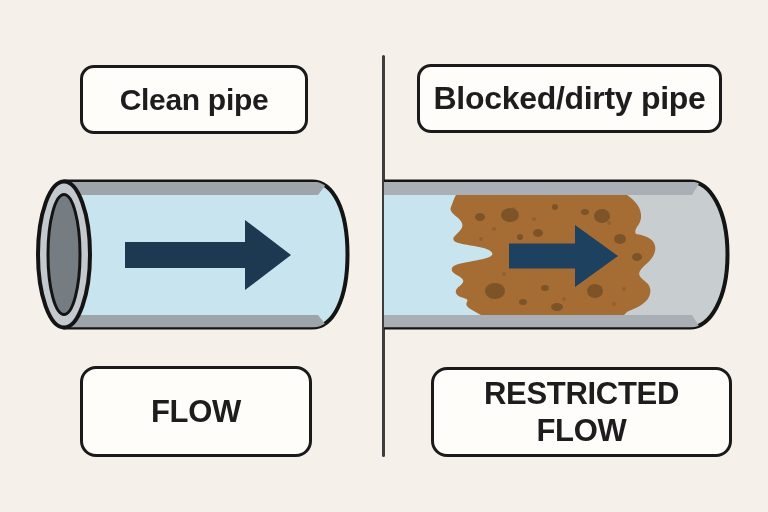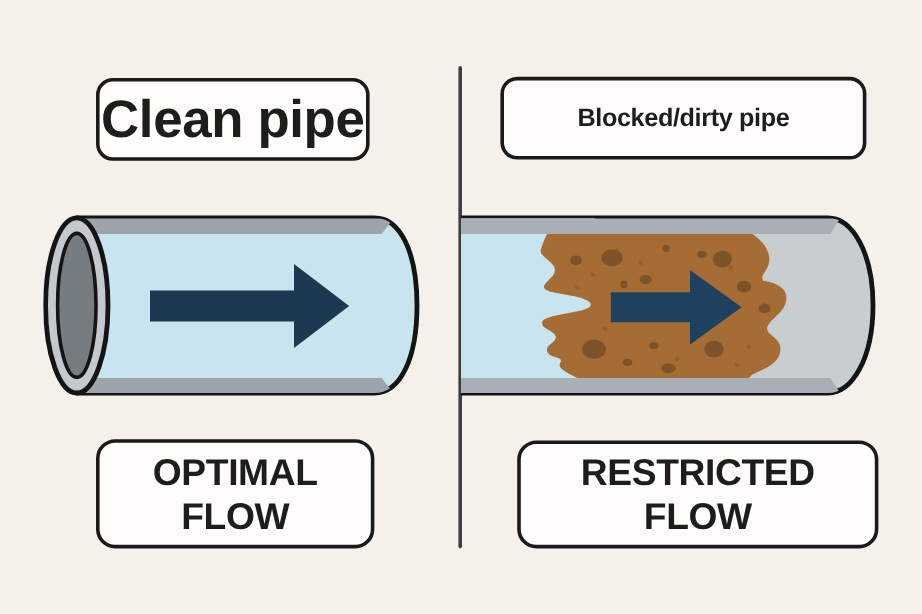--- a/index.html
+++ b/index.html
@@ -29,22 +29,22 @@
     flex-direction: column;
     align-items: center;
     justify-content: center;
     color: var(--text, #1d1d1d);
     font-weight: 700;
     letter-spacing: -0.3px;
     text-align: center;
   }
   .label-box.top-box { border-radius: 14px; font-size: 32px; }
   .label-box.bottom-box { border-radius: 16px; font-size: 31px; line-height: 37px; }
-  #lb-clean      { left: 80px;  top: 65px;  width: 228px; height: 69px; font-size: 44px; }
-  #lb-blocked    { left: 417px; top: 64px;  width: 305px; height: 69px; font-size: 21px; }
+  #lb-clean      { left: 80px;  top: 65px;  width: 228px; height: 69px; font-size: 30px; }
+  #lb-blocked    { left: 417px; top: 64px;  width: 305px; height: 69px; font-size: 32px; }
   #lb-optimal    { left: 80px;  top: 366px; width: 232px; height: 91px; }
   #lb-restricted { left: 431px; top: 367px; width: 301px; height: 90px; }
   .pipe-svg { position: absolute; display: block; }
   #pipe-clean   { left: 36px;  top: 179px; }
   #pipe-blocked { left: 384px; top: 179px; }
 </style>
 </head>
 <body>
 
 <div class="stage">
@@ -123,21 +123,20 @@
         <circle cx="110" cy="50" r="2"></circle>
         <circle cx="230" cy="125" r="2"></circle>
       </g>
       <polygon points="0,3 316,3 308,16 0,16" fill="#a9afb4"></polygon>
       <polygon points="0,136 308,136 316,148.5 0,148.5" fill="#a9afb4"></polygon>
       <path d="M125,64.5 H191 V46 L234,77 L191,108 V89.5 H125 Z" fill="#1e4160"></path>
     </g>
   </svg>
 
   <div class="label-box bottom-box" id="lb-optimal">
-    <span>OPTIMAL</span>
     <span>FLOW</span>
   </div>
   <div class="label-box bottom-box" id="lb-restricted">
     <span>RESTRICTED</span>
     <span>FLOW</span>
   </div>
 
 </div>
 
 </body></html>

